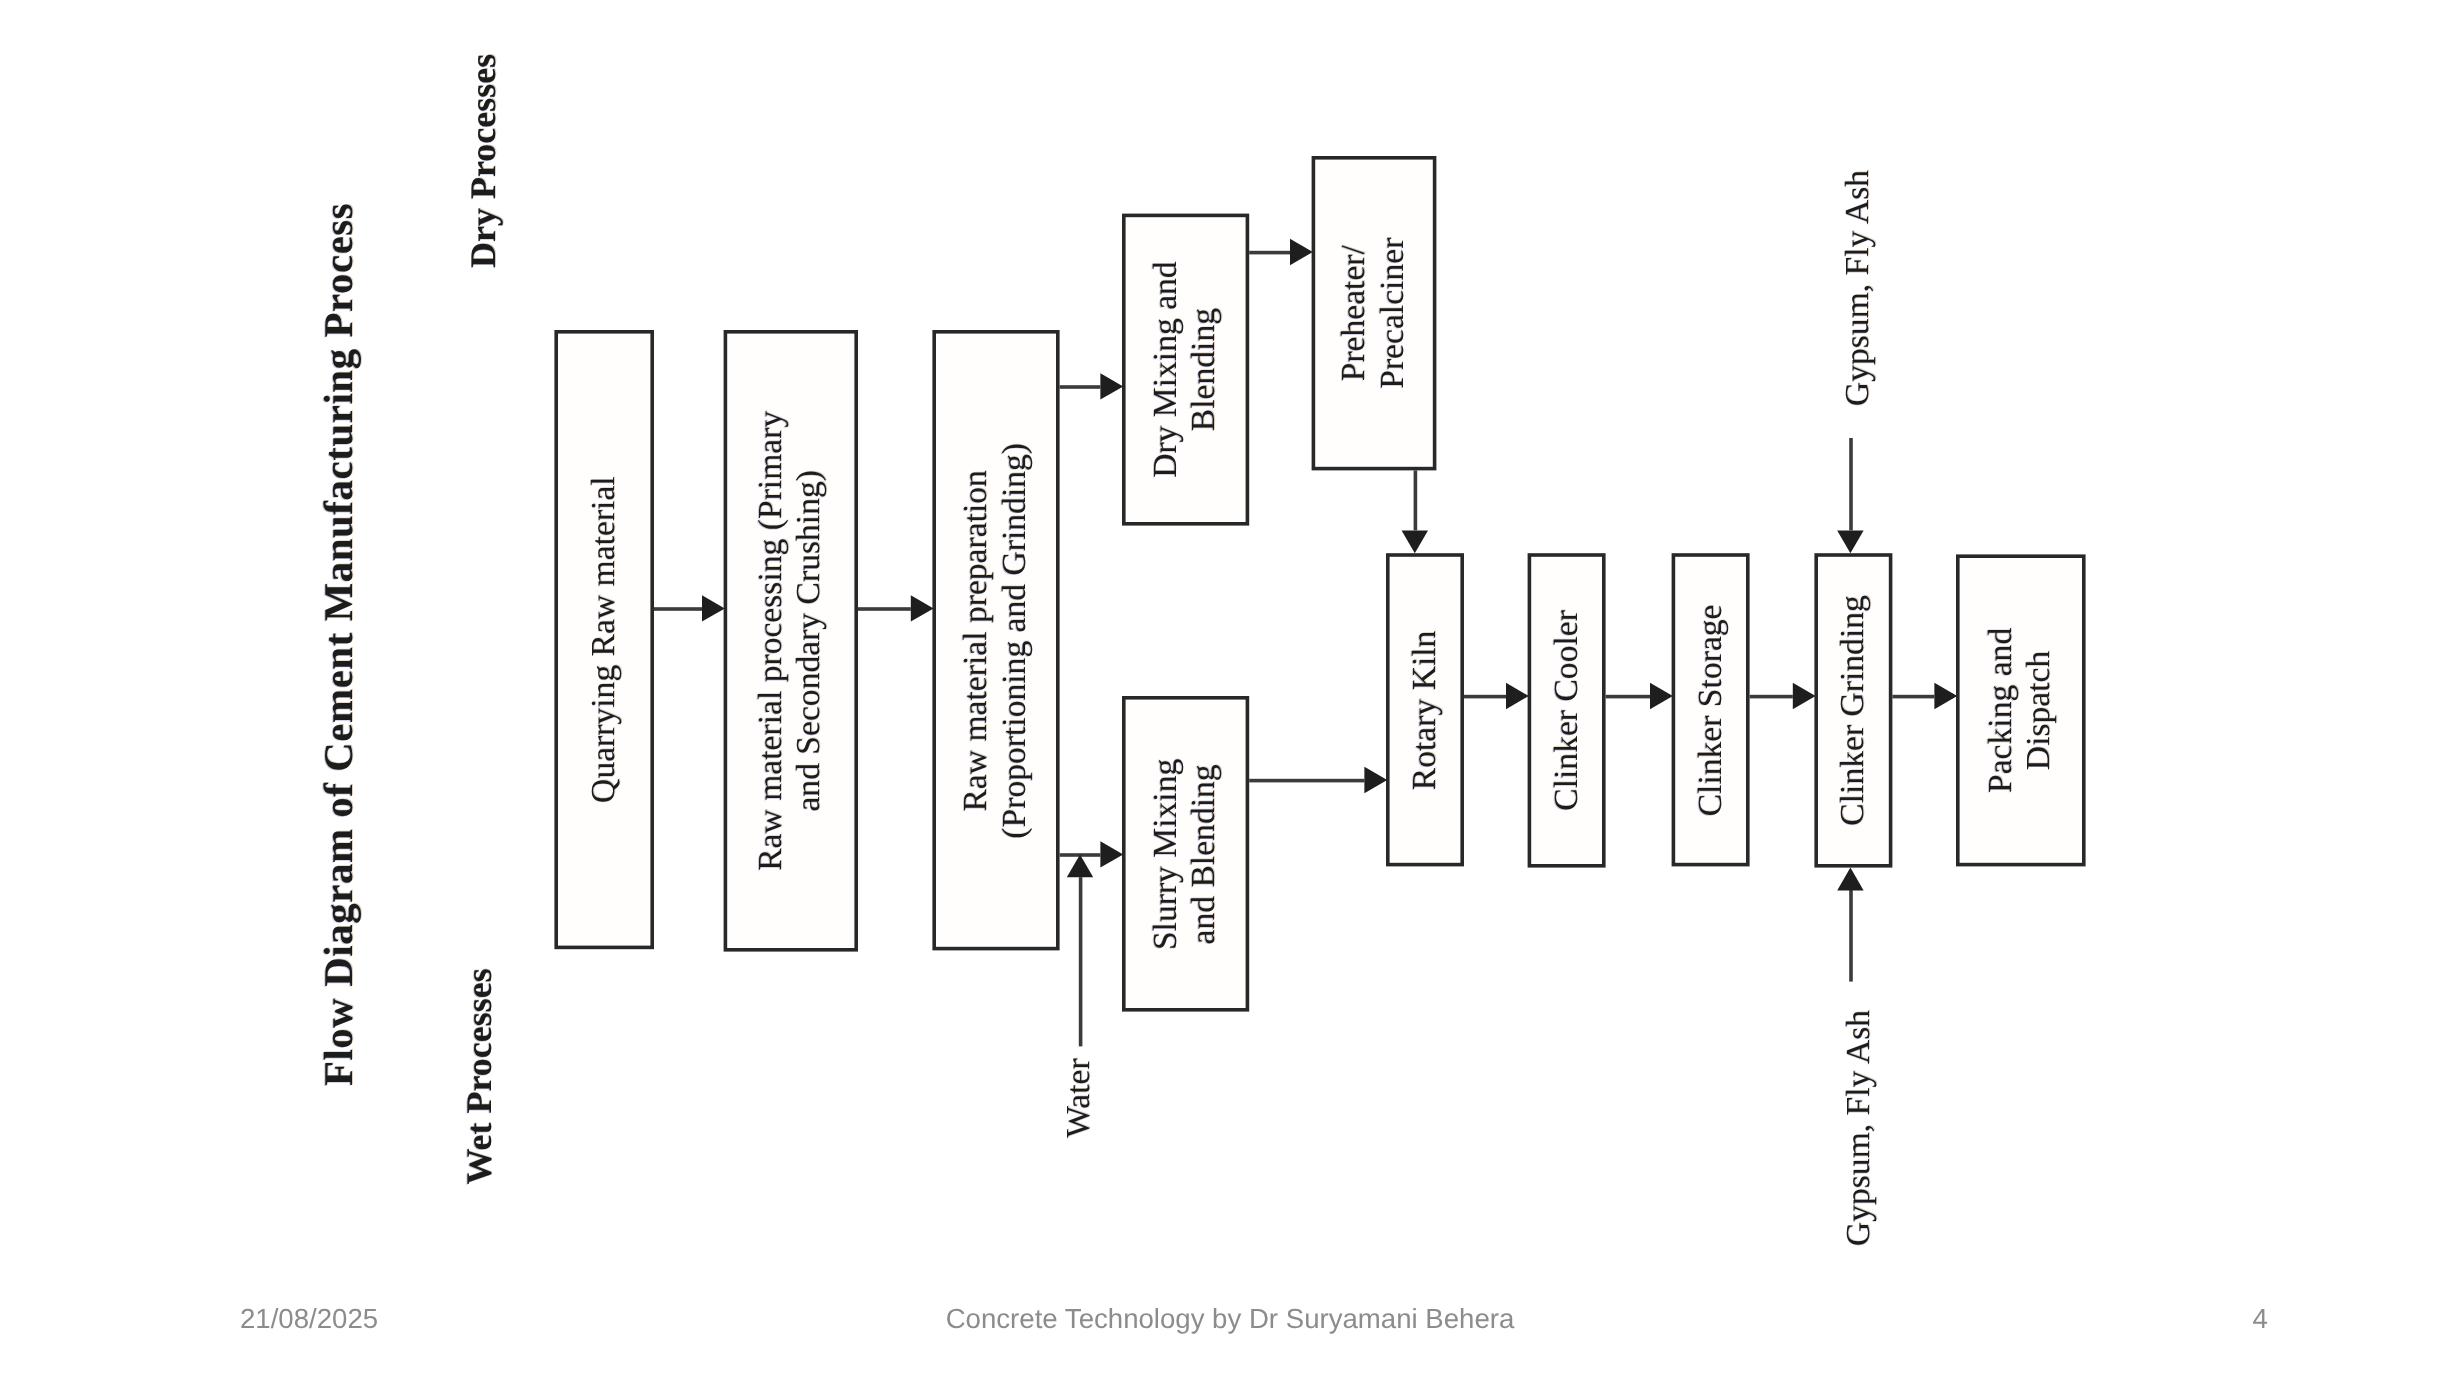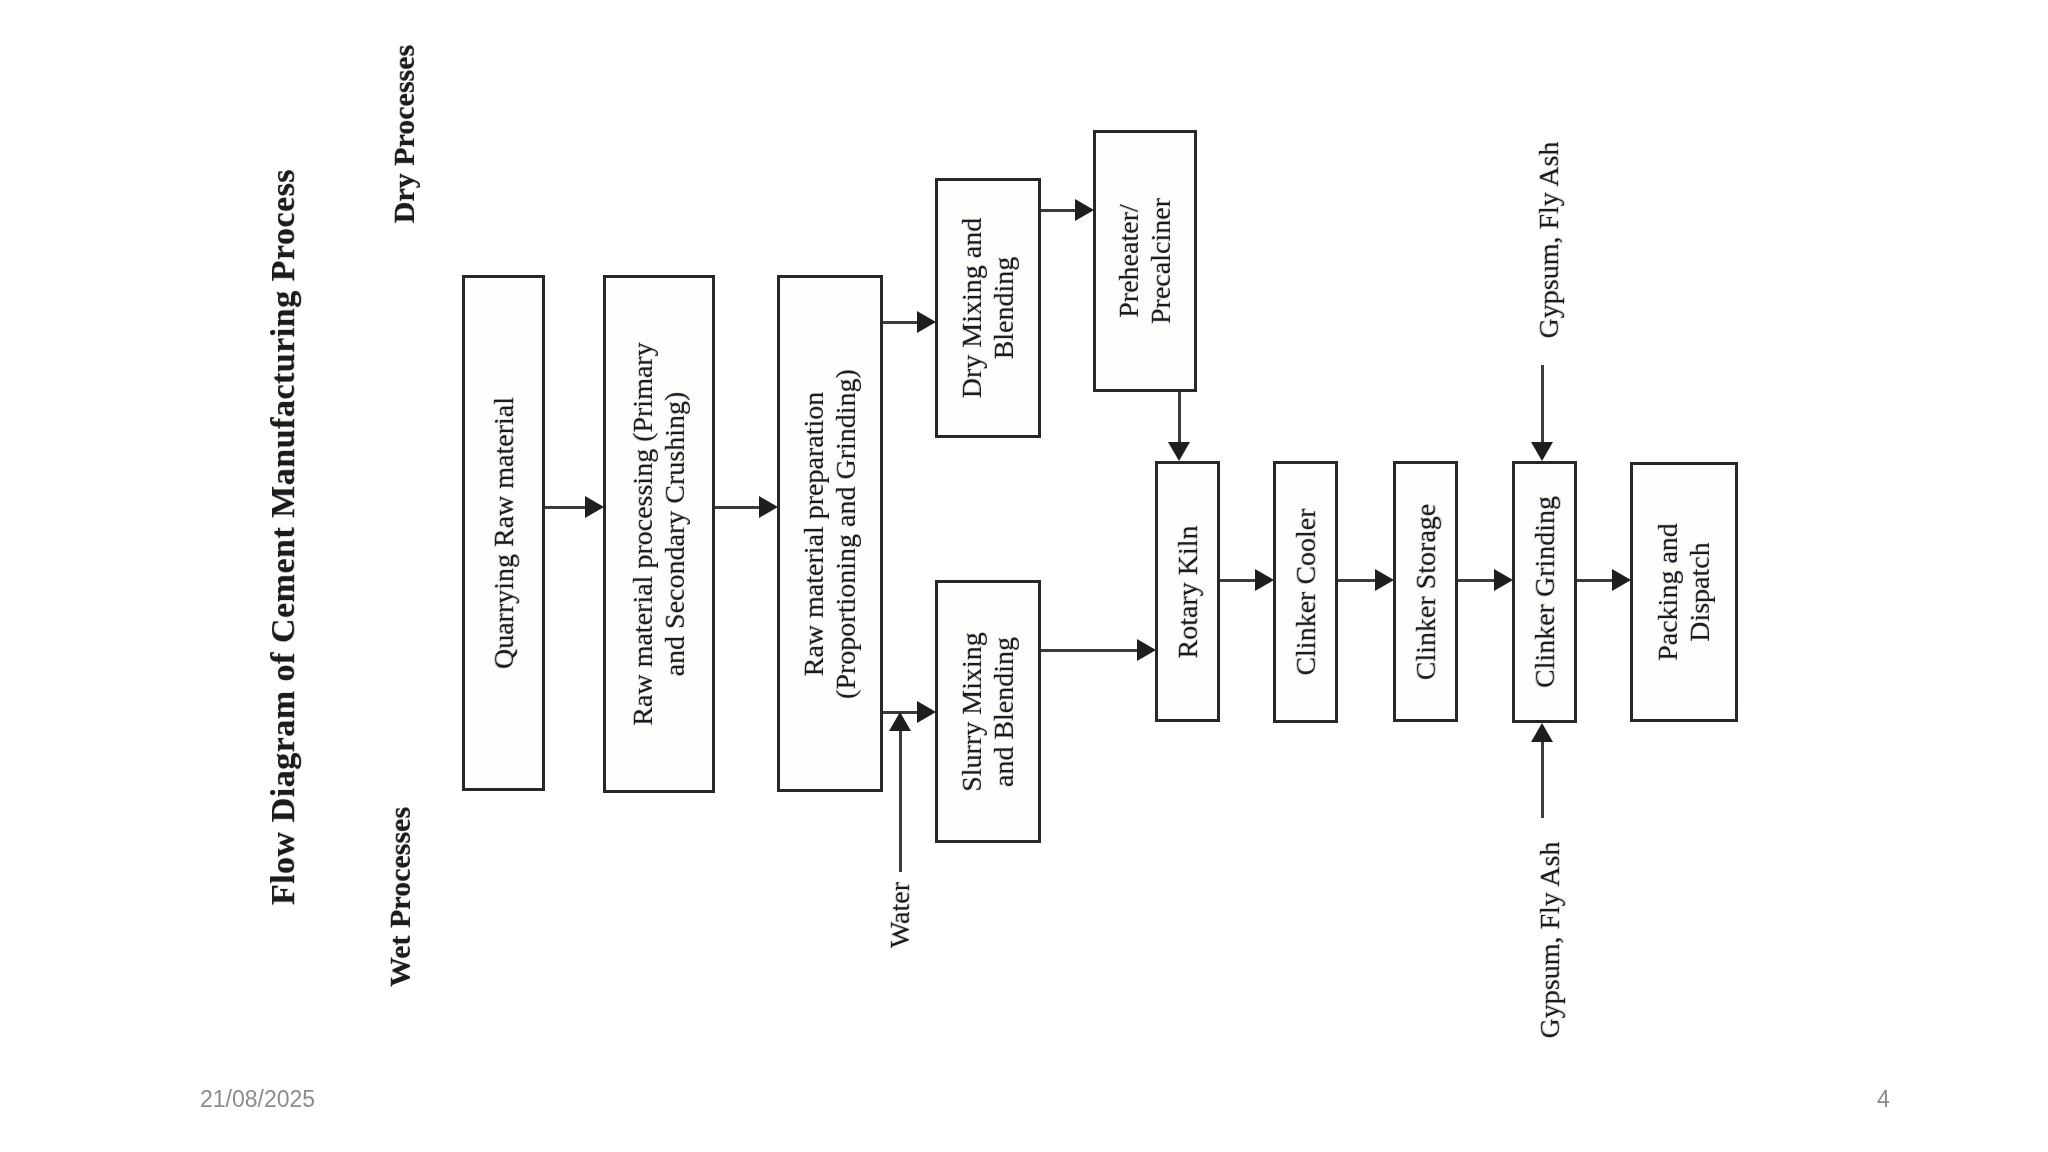--- a/index.html
+++ b/index.html
@@ -160,15 +160,16 @@
   <div class="hline" style="left:1577px; top:579px; width:35px;"></div>
   <div class="arr arr-right" style="left:1612px; top:569px;"></div>
 
   <div class="vline" style="left:1541px; top:365px; height:77px;"></div>
   <div class="arr arr-down" style="left:1531px; top:442px;"></div>
 
   <div class="vline" style="left:1541px; top:740px; height:78px;"></div>
   <div class="arr arr-up" style="left:1531px; top:723px;"></div>
 
   <div class="footer-text" style="left:164px;margin-left:36px;">21/08/2025</div>
+  <div class="footer-text footer-center">Concrete Technology by Dr Suryamani Behera</div>
   <div class="footer-text" style="left:1877px;">4</div>
 
 </div>
 
 </body></html>

